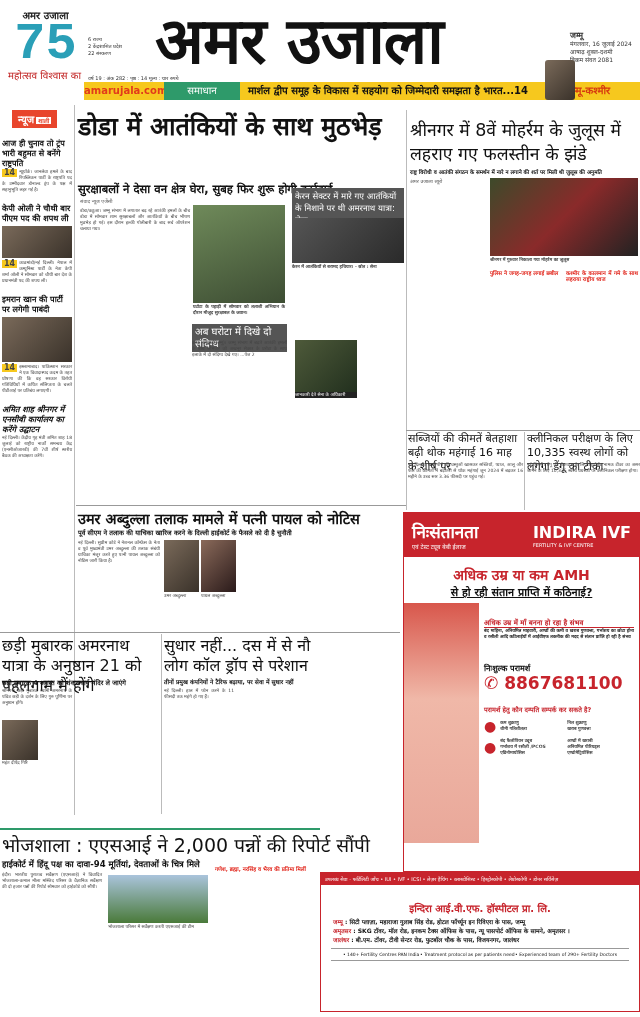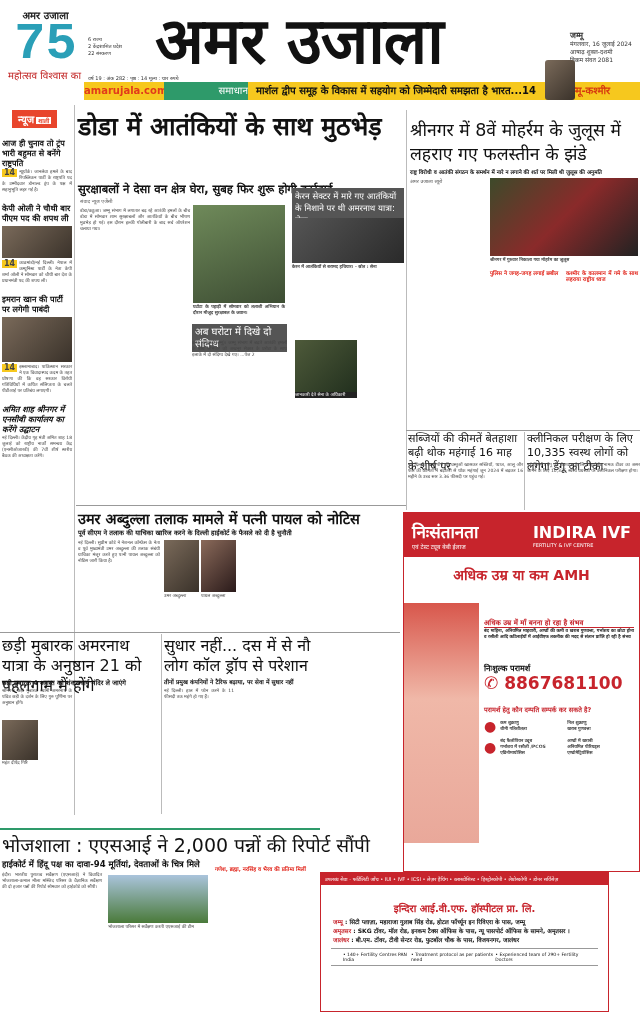--- a/index.html
+++ b/index.html
@@ -9,21 +9,21 @@
 .logo75 .brand{font-size:10px;font-weight:bold;text-align:center;color:#222}
 .logo75 .num{font-size:52px;font-weight:bold;color:#2a9fb7;line-height:46px;text-align:center;font-family:Liberation Mono, monospace}
 .logo75 .tag{font-size:10px;color:#c02020;text-align:left}
 .stats{left:88px;top:36px;font-size:5px;color:#333;line-height:7px}
 .title{left:155px;top:8px;font-size:64px;font-weight:bold;letter-spacing:-1px;line-height:66px;font-family:"DejaVu Serif",serif}
 .dateblock{left:570px;top:32px;font-size:6px;line-height:8px;color:#333}
 .dateblock .city{font-weight:bold;font-size:8px}
 .edline{left:88px;top:75px;font-size:5px;color:#333}
 .navbar{left:84px;top:82px;width:556px;height:18px;display:flex}
 .nav-site{width:80px;background:#f6c81e;color:#e23b1b;font-weight:bold;font-size:10px;text-align:center;line-height:18px}
-.nav-sam{width:84px;background:#2e9a6a;color:#fff;font-size:10px;text-align:right;line-height:18px}
+.nav-sam{width:76px;background:#2e9a6a;color:#fff;font-size:10px;text-align:center;line-height:18px}
 .nav-lead{flex:1;background:#f6c81e;font-size:10px;font-weight:bold;line-height:18px;padding-left:8px;white-space:nowrap;overflow:hidden}
 .nav-jk{width:75px;background:#f6c81e;color:#d63a10;font-weight:bold;font-size:10px;line-height:18px;}
 .vrule{position:absolute;background:#bbb;width:1px}
 .hrule{position:absolute;background:#999;height:1px}
 .leftcol{left:2px;top:108px;width:70px}
 .newsbadge{background:#e8452c;color:#fff;font-size:10px;font-weight:bold;padding:2px 6px;display:inline-block;margin-left:10px}
 .newsbadge span{background:#fff;color:#e8452c;font-size:6px;padding:0 2px;margin-left:2px}
 .lh{font-size:8px;font-weight:bold;line-height:10px;margin-top:11px}
 .tiny{font-size:4.5px;line-height:6px;color:#444;text-align:justify}
 .pg14{display:inline-block;background:#f6c81e;font-weight:bold;font-size:8px;padding:1px 2px;float:left;margin-right:2px}
@@ -31,21 +31,21 @@
 .hl-main{left:78px;top:110px;width:330px;font-size:25px;font-weight:bold;line-height:33px}
 .sub1{left:78px;top:181px;font-size:11.5px;font-weight:bold;white-space:nowrap}
 .byline{font-size:5px;color:#555}
 .boxhd{background:#555;color:#fff;font-size:8.5px;line-height:12px;padding:2px 3px}
 .hl-right{left:410px;top:118px;width:232px;font-size:17.5px;line-height:24px}
 .redhd{color:#e1251b;font-weight:bold}
 .midhd{font-size:11px;font-weight:normal;line-height:14px}
 .bighd{font-size:16px;line-height:20px}
 .ad{left:403px;top:512px;width:237px;height:360px;border:1px solid #c7242c;background:#fff}
 .ad-top{height:44px;background:#c7242c;display:flex;justify-content:space-between;align-items:center;padding:0 8px;color:#fff}
-.ad-foot{left:320px;top:872px;width:289px;height:140px;border:1px solid #c7242c}
+.ad-foot{left:320px;top:872px;width:320px;height:140px;border:1px solid #c7242c}
 .redtxt{color:#c7242c}
 </style>
 </head>
 <body>
 
 <div class="abs logo75">
   <div class="brand">अमर उजाला</div>
   <div class="num">75</div>
   <div class="tag">महोत्सव विश्वास का</div>
 </div>
@@ -150,20 +150,21 @@
     <div>
       <div style="font-size:17px;font-weight:bold">निःसंतानता</div>
       <div style="font-size:6px">एवं टेस्ट ट्यूब बेबी ईलाज</div>
     </div>
     <div style="text-align:left">
       <div style="font-size:16px;font-weight:bold">INDIRA IVF</div>
       <div style="font-size:5px">FERTILITY &amp; IVF CENTRE</div>
     </div>
   </div>
   <div class="redtxt" style="font-size:14px;font-weight:bold;text-align:center;margin-top:8px">अधिक उम्र या कम AMH</div>
+  <div style="font-size:11px;font-weight:bold;text-align:center;text-decoration:underline">से हो रही संतान प्राप्ति में कठिनाई?</div>
   <div class="photo" style="position:absolute;left:0;top:90px;width:75px;height:240px;background:linear-gradient(180deg,#d8574c,#f0b8a8 40%,#e9a89a)"></div>
   <div style="position:absolute;left:80px;top:105px;width:150px">
     <div class="redtxt" style="font-size:7px;font-weight:bold;border-bottom:1px solid #c7242c">अधिक उम्र में माँ बनना हो रहा है संभव</div>
     <div class="tiny" style="font-weight:bold;color:#222">बंद माहिना, अनियमित माहवारी, अण्डों की कमी व खराब गुणवत्ता, गर्भाशय का छोटा होना व रसौली आदि कठिनाईयों में आईवीएफ तकनीक की मदद से संतान प्राप्ति हो रही है संभव</div>
     <div style="font-size:8px;font-weight:bold;margin-top:22px">निःशुल्क परामर्श</div>
     <div class="redtxt" style="font-size:17px;font-weight:bold"><span>✆ </span><span>8867681100</span></div>
     <div class="redtxt" style="font-size:6.5px;font-weight:bold;margin-top:12px">परामर्श हेतु कौन दम्पति सम्पर्क कर सकते है?</div>
     <div style="display:flex;align-items:center;margin-top:4px">
       <span class="redtxt" style="font-size:14px">●</span>
       <div class="tiny" style="display:grid;grid-template-columns:1fr 1fr;gap:0 4px;margin-left:4px;width:130px;font-weight:bold">

